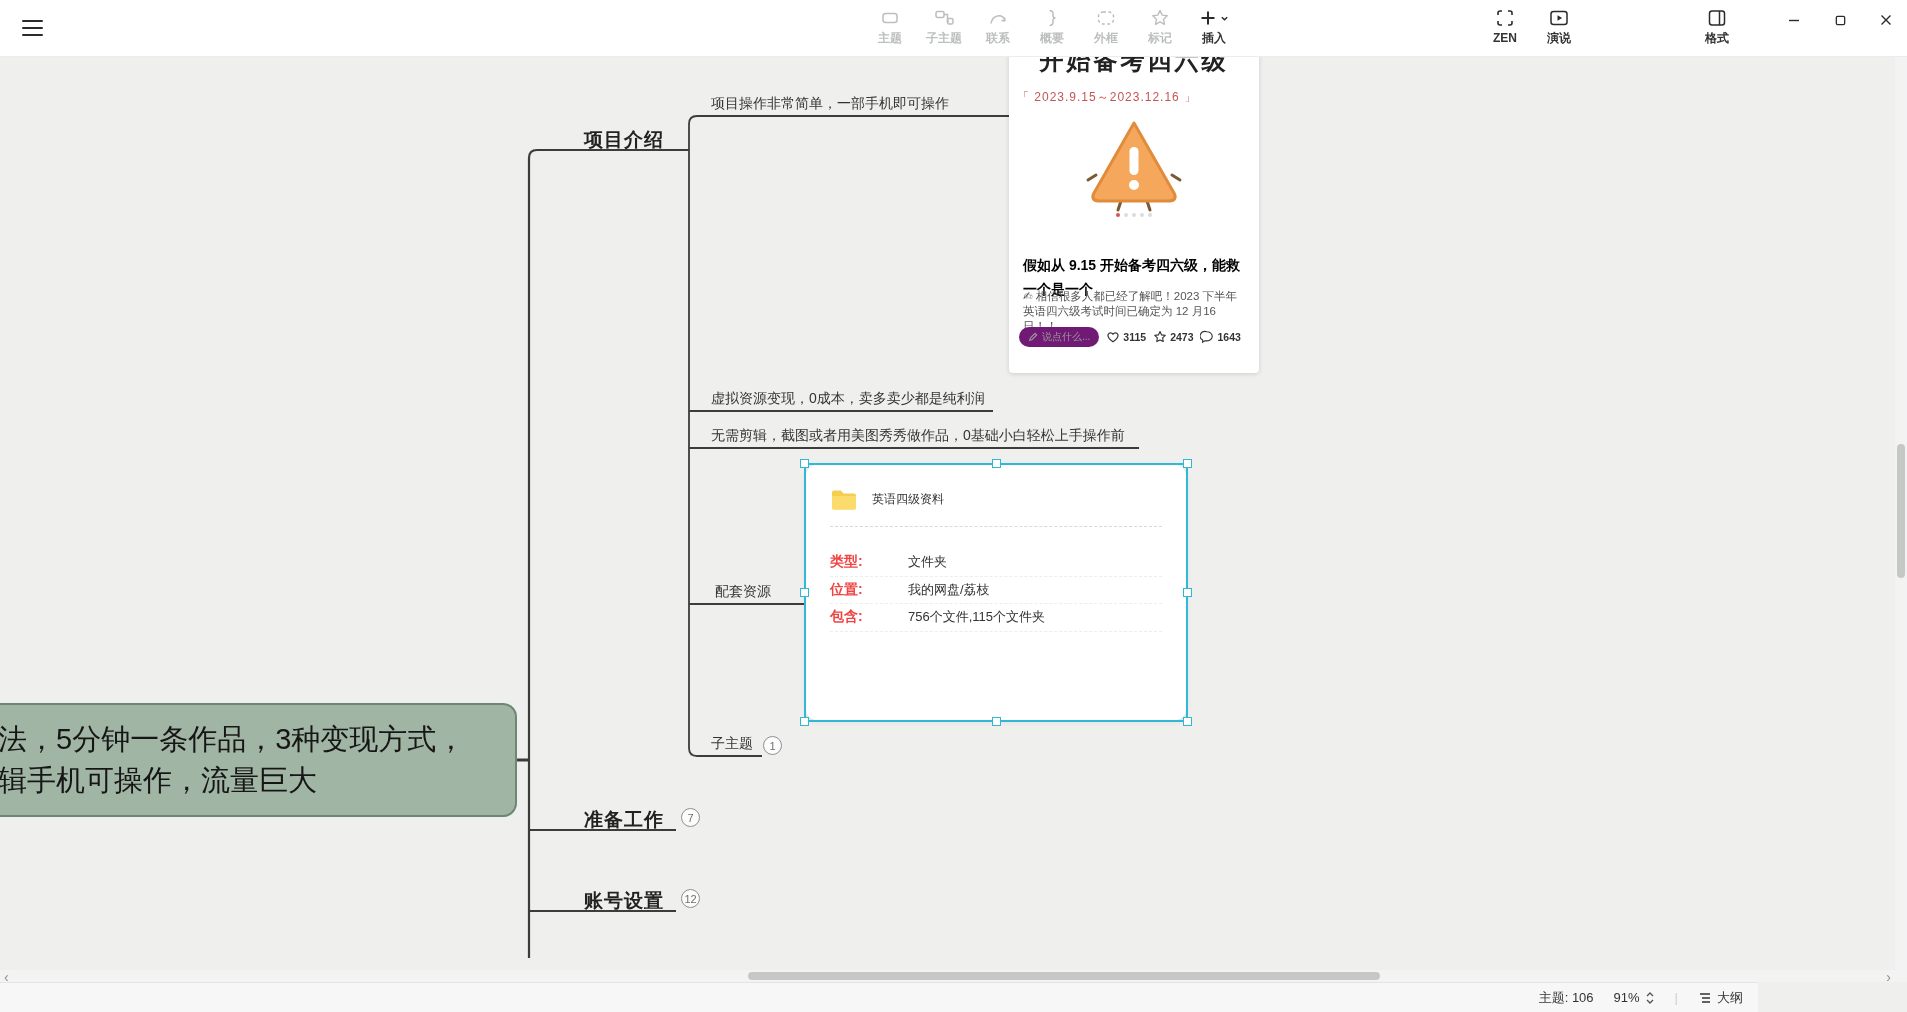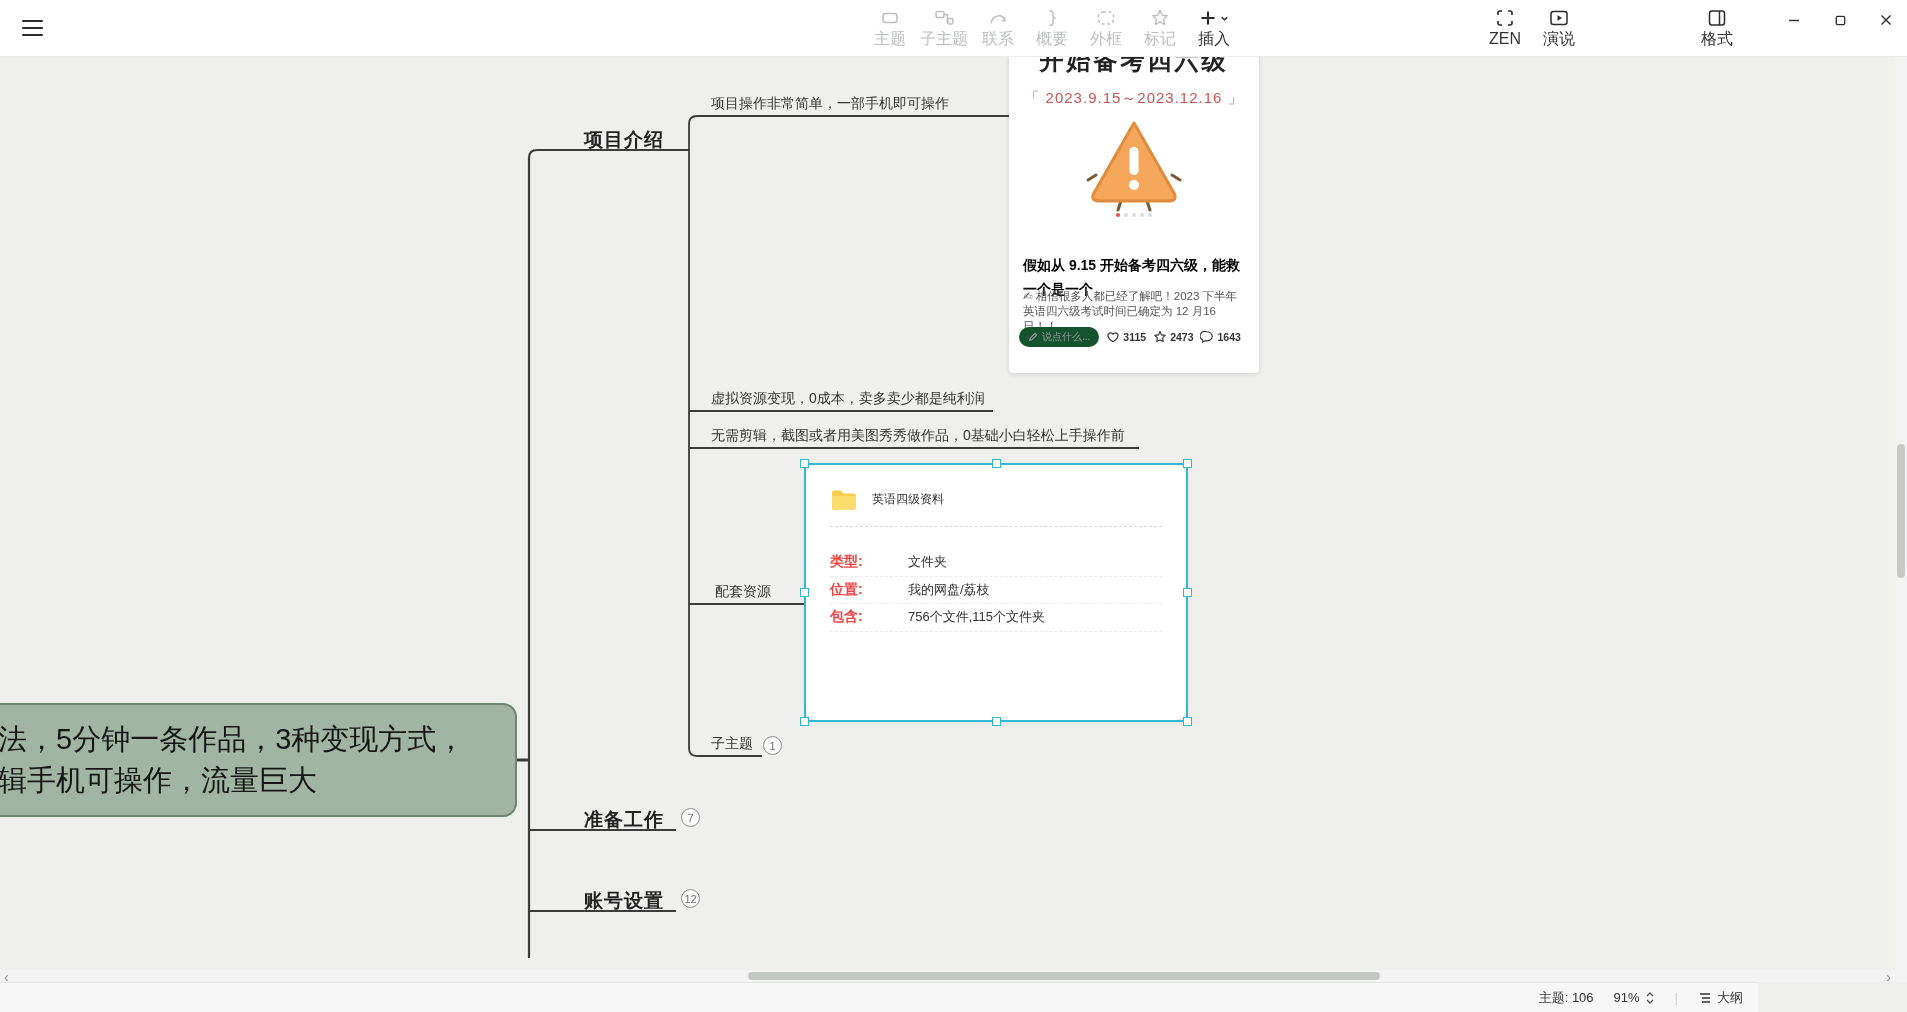--- a/index.html
+++ b/index.html
@@ -13,21 +13,21 @@
     flex-direction:column; justify-content:center; gap:5px; cursor:pointer; }
   .hamburger span { display:block; width:21px; height:2.2px; background:#2b2b2b; border-radius:1px; }
   .title-block { position:absolute; left:66px; top:8px; }
   .doc-title { font-size:17px; font-weight:700; color:#1b1b1b; white-space:nowrap; }
   .doc-status { font-size:12.5px; color:#979797; margin-top:3px; }
 
   .tool-group { position:absolute; top:7px; display:flex; }
   .tool-group.center { left:863px; }
   .tbtn { width:54px; display:flex; flex-direction:column; align-items:center; gap:3px; cursor:pointer; }
   .tbtn .ticon { height:22px; display:flex; align-items:center; justify-content:center; }
-  .tbtn .tlabel { font-size:16px; line-height:13px; }
+  .tbtn .tlabel { font-size:12px; line-height:13px;font-weight:bold; }
   .tbtn.disabled { color:#bcbfbe; }
   .tbtn.disabled .tlabel { color:#bcbfbe; }
   .tbtn.dark { color:#2b2b2b; }
   .tbtn.dark .tlabel { color:#333; }
   .tool-group.zen { left:1478px; }
   .tool-group.format { left:1690px; }
   .win-controls { position:absolute; right:13px; top:12px; display:flex; gap:30px; color:#2b2b2b; }
   .win-btn { width:16px; height:16px; display:flex; align-items:center; justify-content:center; cursor:pointer; }
 
   
@@ -43,33 +43,33 @@
   .node.bold { font-size:19px; font-weight:700; color:#222; letter-spacing:1px; }
   .badge { position:absolute; width:19px; height:19px; border:1.5px solid #8f8f8f; border-radius:50%;
     background:#fbfcfb; color:#6f6f6f; font-size:11px; display:flex; align-items:center;
     justify-content:center; cursor:pointer; }
 
   
   .post-card { position:absolute; left:1009px; top:-14px; width:250px; height:330px; background:#fff;
     border-radius:4px; box-shadow:0 1px 5px rgba(0,0,0,.14); cursor:pointer; }
   .post-title { position:absolute; top:2px; left:0; width:100%; text-align:center; font-size:24px;
     font-weight:700; letter-spacing:3px; color:#222; white-space:nowrap; overflow:hidden; }
-  .post-date { position:absolute; top:46px; left:0; width:100%; text-align:center; font-size:15px;
+  .post-date { position:absolute; top:46px; left:8px; width:100%; text-align:left; font-size:12px;
     color:#c75454; letter-spacing:1px; }
   .post-mascot { position:absolute; top:70px; left:50%; transform:translateX(-50%); }
   .post-dots { position:absolute; top:170px; left:50%; transform:translateX(-50%); display:flex; gap:4px; }
   .post-dots i { width:4px; height:4px; border-radius:50%; background:#dcdcdc; }
   .post-dots i.active { background:#e0524d; }
   .post-headline { position:absolute; top:202px; left:14px; width:222px; font-size:14px; font-weight:700;
     color:#000000; line-height:24px;margin-top:8px; }
   .post-body { position:absolute; top:246px; left:14px; width:222px; font-size:11.5px; color:#555;
     line-height:15px; }
   .post-engage { position:absolute; top:283px; left:10px; right:6px; height:22px; display:flex;
     align-items:center; gap:7px; }
-  .comment-pill { display:flex; align-items:center; gap:4px; background:#14532d; border-radius:10px;
+  .comment-pill { display:flex; align-items:center; gap:4px; background:#701a75; border-radius:10px;
     padding:3px 9px; font-size:10px; color:#9a9a9a; white-space:nowrap; cursor:text; }
   .engage-item { display:flex; align-items:center; gap:3px; font-size:10.5px; font-weight:700; color:#333; cursor:pointer; }
 
   
   .file-card { position:absolute; left:806px; top:408px; width:380px; height:255px; background:#fff;
     border-radius:10px; box-shadow:0 1px 6px rgba(0,0,0,.10); cursor:pointer; }
   .fc-selection { position:absolute; inset:-2px; border:2px solid #2fb9d4; border-radius:4px; pointer-events:none; }
   .fc-handle { position:absolute; width:9px; height:9px; background:#fff; border:1.6px solid #2fb9d4; }
   .fc-head { position:absolute; left:24px; top:22px; right:24px; height:40px; display:flex;
     align-items:center; gap:14px; border-bottom:1px dashed #d9d9d9; padding-bottom:14px; }

